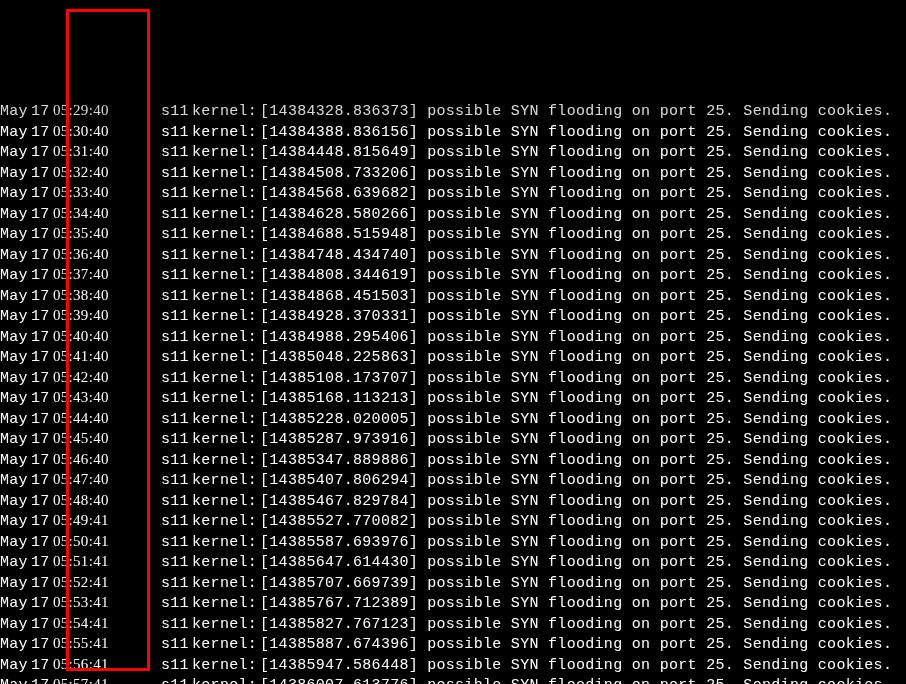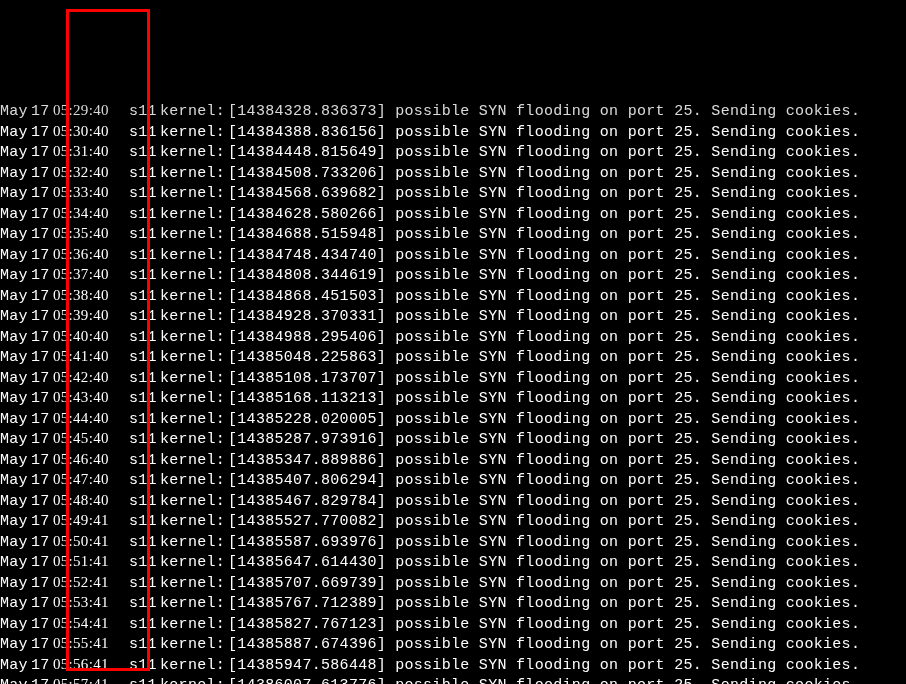--- a/index.html
+++ b/index.html
@@ -21,21 +21,21 @@
       padding-top: 0;
     }
     .log-line {
       display: flex;
       align-items: baseline;
       height: 20.5px;
     }
     .month { width: 31px; display: inline-block; }
     .day { width: 22px; display: inline-block; }
     .time { width: 76px; display: inline-block; font-family: Liberation Serif, serif; }
-    .host { width: 31px; display: inline-block; }
+    .host { width: 31px; display: inline-block; margin-left: 32px; }
     .src { width: 68px; display: inline-block; }
     .ts { display: inline-block; margin-top: 20px; }
     .msg { display: inline-block; padding-left: 9px; }
     .highlight-box {
       position: absolute;
       left: 66px;
       top: 9px;
       width: 84px;
       height: 662px;
       border: 3px solid #ff0000;

